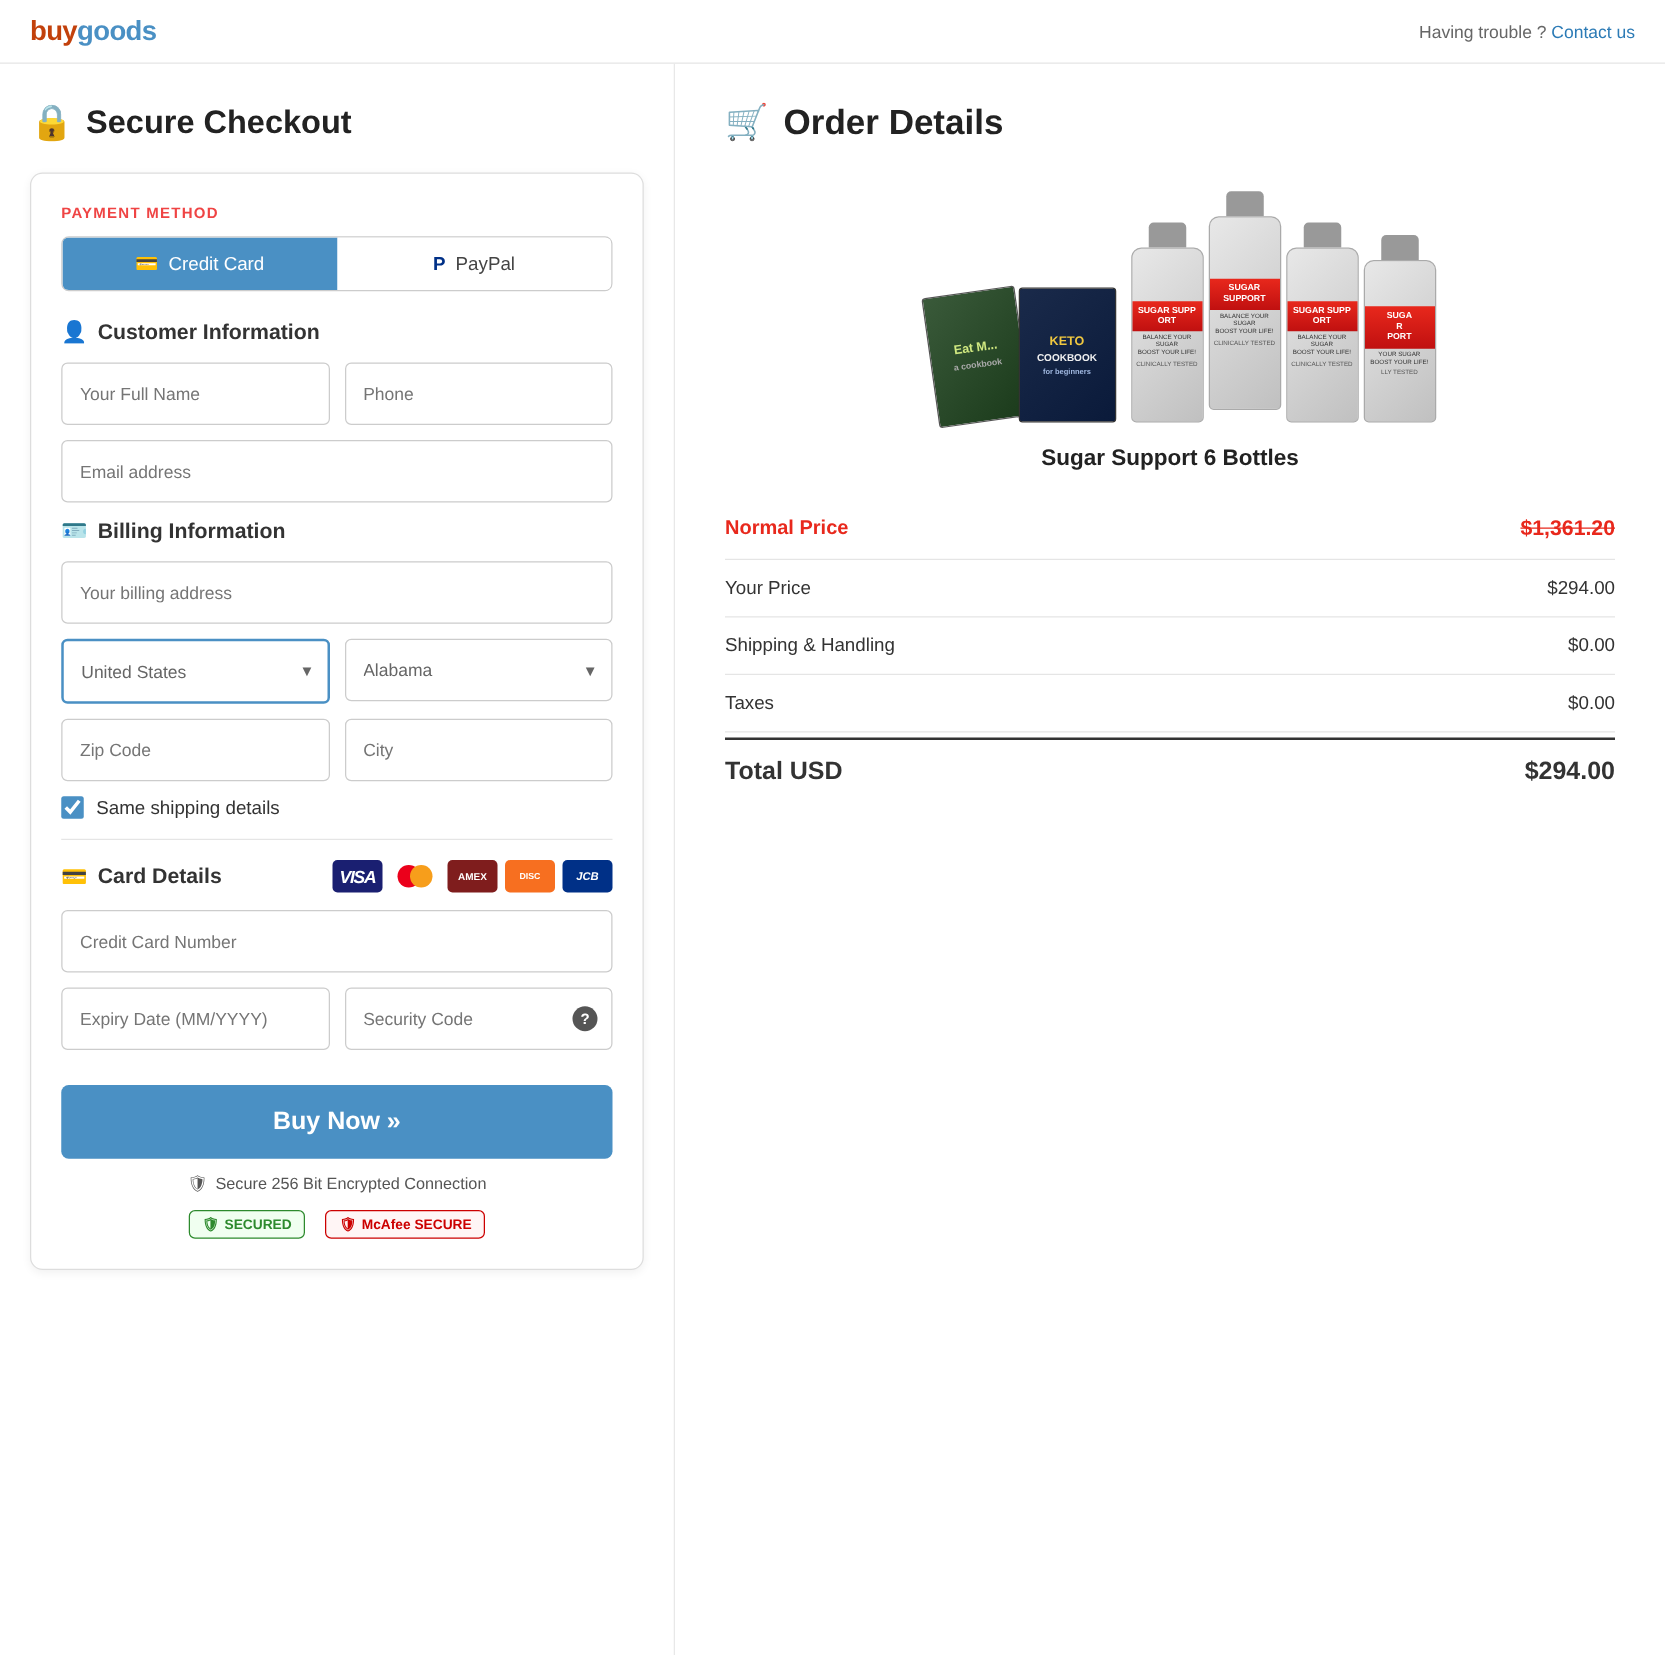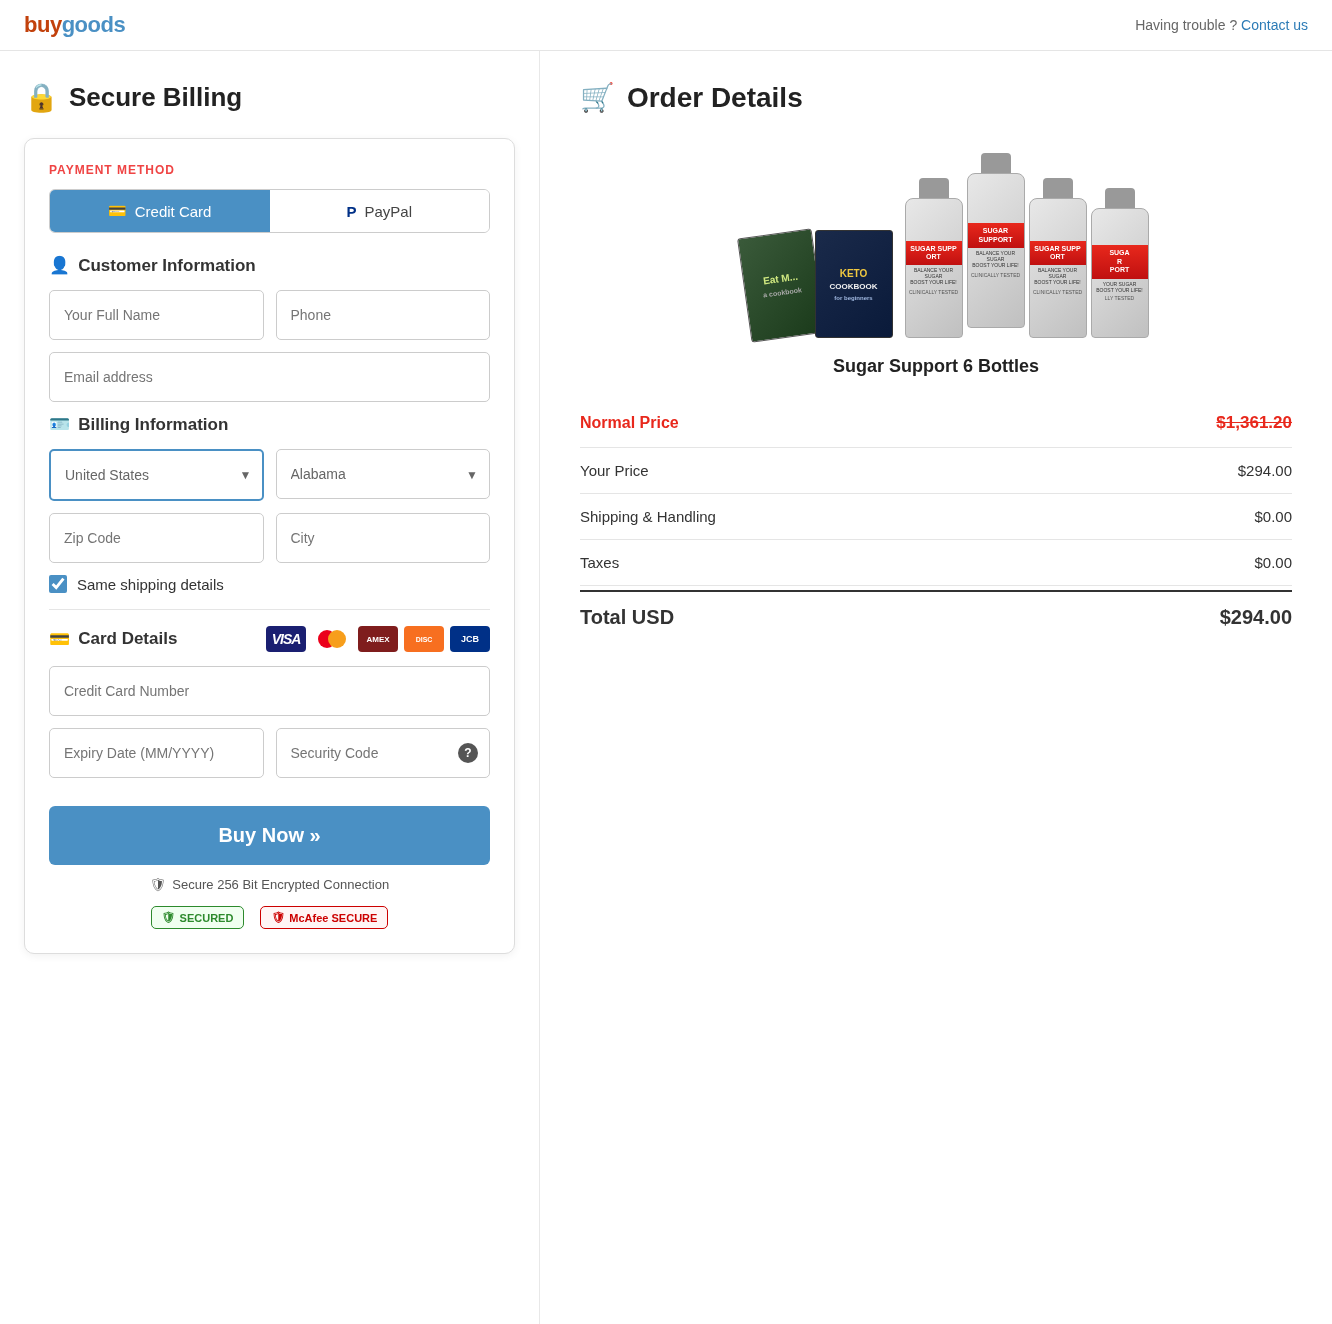--- a/index.html
+++ b/index.html
@@ -178,21 +178,21 @@
       display: flex;
       align-items: center;
       justify-content: center;
       font-size: 9px;
       font-weight: 700;
       color: #fff;
     }
     .card-visa { background: #1a1f71; }
     .card-amex { background: #7f1d1d; }
     .card-discover { background: #f76f20; }
-    .card-jcb { background: #003087; }
+    .card-jcb { background: #003087; font-style: italic; }
 
     .security-input-wrapper {
       position: relative;
     }
     .security-input-wrapper input {
       padding-right: 40px;
     }
     .question-icon {
       position: absolute;
       right: 12px;
@@ -403,21 +403,21 @@
     <span>Having trouble ?</span>
     <a href="#">Contact us</a>
   </div>
 </div>
 
 <div class="main-layout">
 
   <div class="left-panel">
     <div class="section-title-main">
       <span class="icon">🔒</span>
-      <span>Secure Billing</span>
+      <span>Secure Checkout</span>
     </div>
 
     <div class="checkout-card">
       <div class="payment-method-label">PAYMENT METHOD</div>
 
       
       <div class="payment-tabs">
         <div class="payment-tab active">
           <span>💳</span>
           <span>Credit Card</span>
@@ -444,20 +444,25 @@
       <div class="form-row">
         <div class="form-field full">
           <input type="email" placeholder="Email address" style="">
         </div>
       </div>
 
       
       <div class="sub-section-title" style="margin-top:10px;">
         <span>🪪</span>
         <span>Billing Information</span>
+      </div>
+      <div class="form-row">
+        <div class="form-field full">
+          <input type="text" placeholder="Your billing address" style="">
+        </div>
       </div>
       <div class="form-row">
         <div class="form-field select-wrapper highlighted">
           <select>
             <option>United States</option>
             <option>Canada</option>
             <option>United Kingdom</option>
             <option>Australia</option>
           </select>
           <span class="select-arrow">▼</span>

